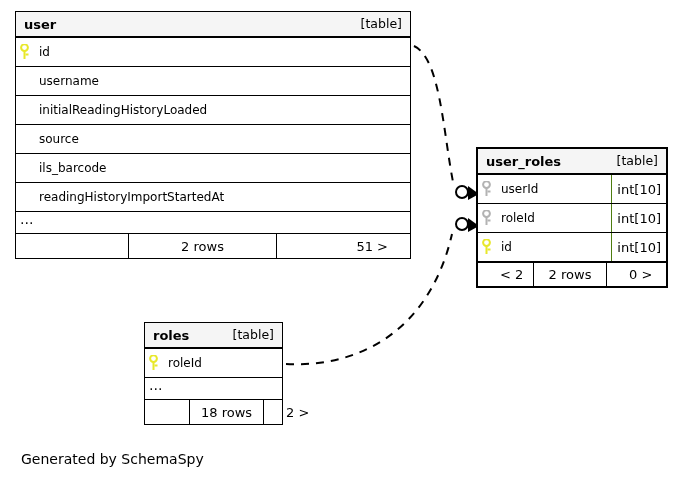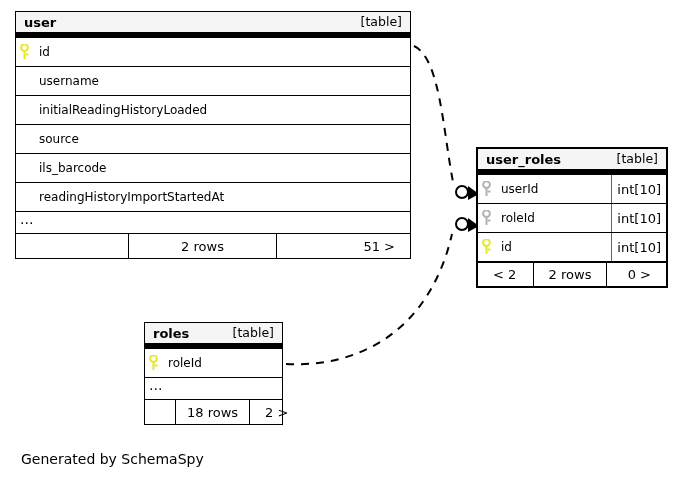--- a/index.html
+++ b/index.html
@@ -41,21 +41,21 @@
     border: 1px solid #000000;
     box-sizing: border-box;
     z-index: 2;
   }
   .table-node.focal {
     border-width: 2px;
   }
 
   .tbl-header {
     background: #f5f5f5;
-    border-bottom: 6px solid #000000;
+    border-bottom: 2px solid #000000;
     box-sizing: border-box;
     display: flex;
     align-items: center;
     justify-content: space-between;
     padding: 0 8px;
     height: 26px;
   }
   .tbl-name {
     font-weight: bold;
     font-size: 13px;
@@ -130,21 +130,21 @@
     box-sizing: border-box;
     height: 24px;
   }
   .foot-cell {
     display: flex;
     align-items: center;
     box-sizing: border-box;
     font-size: 13px;
     white-space: nowrap;
     border-left: 1px solid #000000;
-    padding: 0 15px;
+    padding: 0 22px;
   }
   .foot-cell:first-child { border-left: none; }
   .foot-left   { justify-content: flex-start; }
   .foot-center { justify-content: center; }
   .foot-right  { justify-content: flex-end; }
 
   
   #caption {
     position: absolute;
     left: 21px;

